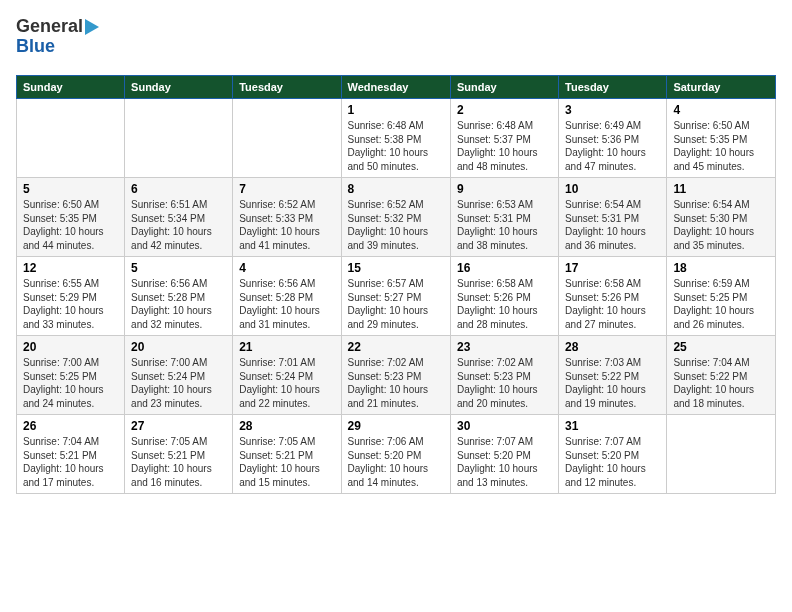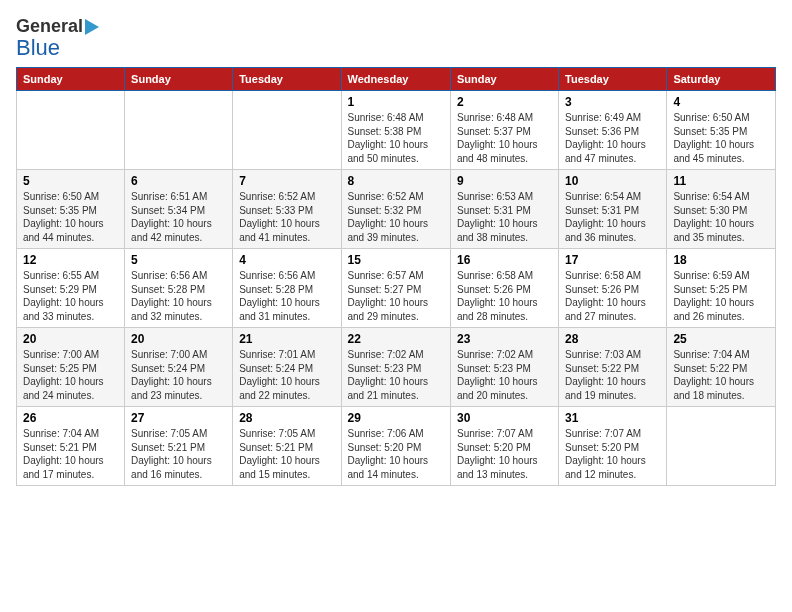--- a/index.html
+++ b/index.html
@@ -7,21 +7,21 @@
       font-family: Arial, sans-serif;
       background: #fff;
       width: 792px;
       min-height: 612px;
       padding: 16px;
     }
     .header {
       display: flex;
       justify-content: space-between;
       align-items: flex-start;
-      margin-bottom: 8px;
+      margin-bottom: 20px;
     }
     .logo {
       display: flex;
       flex-direction: column;
       align-items: flex-start;
     }
     .logo-arrow {
       width: 0; height: 0;
       border-top: 8px solid transparent;
       border-bottom: 8px solid transparent;
@@ -46,21 +46,21 @@
       font-size: 15px;
       font-weight: normal;
       color: #444;
     }
     table {
       width: 100%;
       border-collapse: collapse;
       font-size: 11px;
     }
     thead tr th {
-      background-color: #b91c1c;
+      background-color: #14532d;
       color: #fff;
       font-weight: bold;
       padding: 5px 6px;
       text-align: left;
       border: 1px solid #1a5fa8;
     }
     tbody tr td {
       border: 1px solid #ccc;
       padding: 4px 6px;
       vertical-align: top;
@@ -85,21 +85,21 @@
   </style>
 </head>
 <body>
 
 <div class="header">
   <div class="logo">
     <div class="logo-line">
       <span style="font-size:18px;font-weight:bold;color:#333;">General</span>
       <span class="logo-arrow"></span>
     </div>
-    <span style="font-size:22px;font-weight:normal;color:#1a5fa8;line-height:1;">Blue</span>
+    <span style="font-size:18px;font-weight:bold;color:#1a5fa8;line-height:1;">Blue</span>
   </div>
   <div class="title-area">
     <h1></h1>
     <h2></h2>
   </div>
 </div>
 
 <table>
   <thead>
     <tr>

